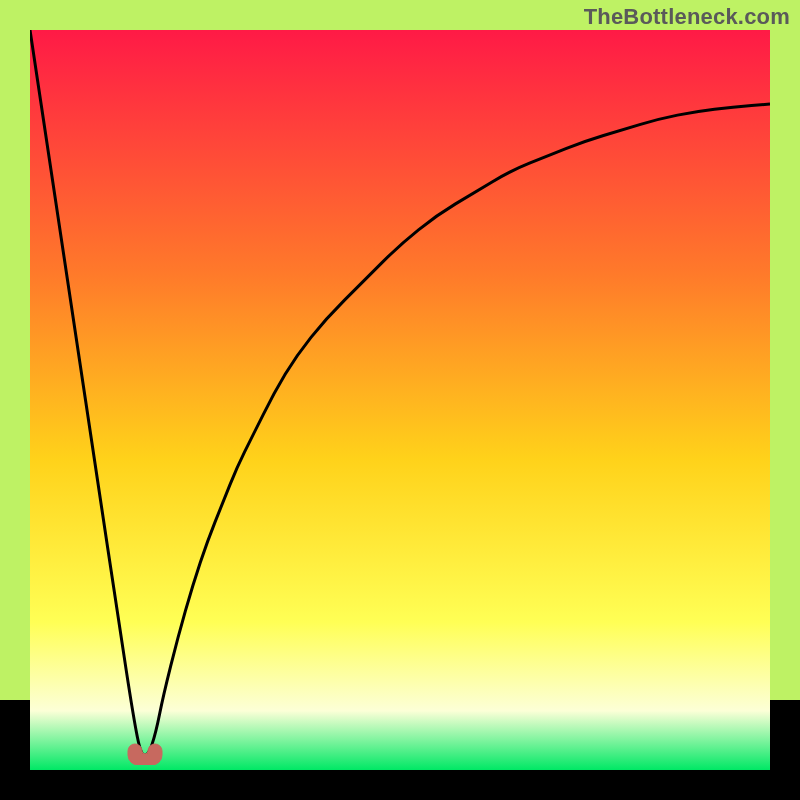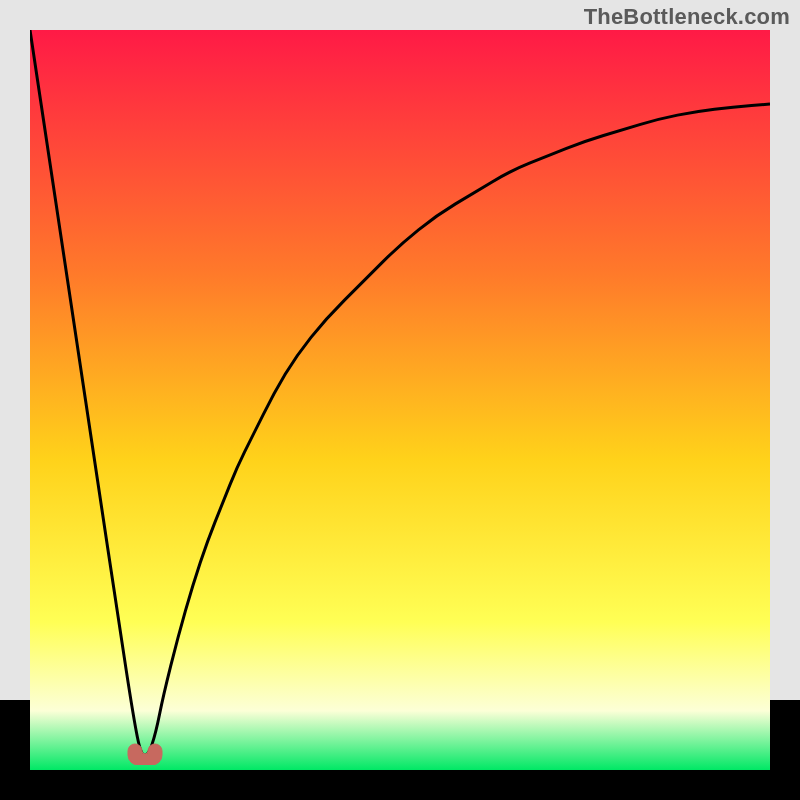--- a/index.html
+++ b/index.html
@@ -1,21 +1,21 @@
 <!DOCTYPE html>
 <html><head>
 <meta charset="utf-8">
 <style>
   * { margin: 0; padding: 0; box-sizing: border-box; }
   html, body { width: 800px; height: 800px; overflow: hidden; background: #000; }
   .frame {
     position: relative;
     width: 800px;
     height: 700px;
-    background: #e5e5e5;
+    background: #bef264;
   }
   .watermark {
     position: absolute;
     top: 4px;
     right: 10px;
     font-family: Arial, Helvetica, sans-serif;
     font-size: 22px;
     font-weight: 600;
     color: #5a5a5a;
     letter-spacing: 0.2px;

